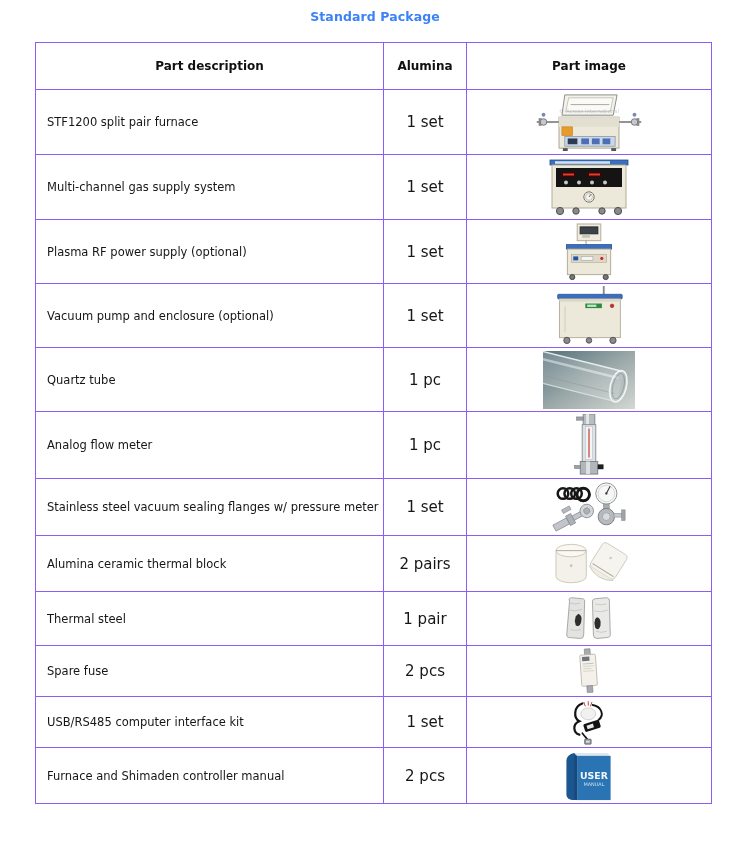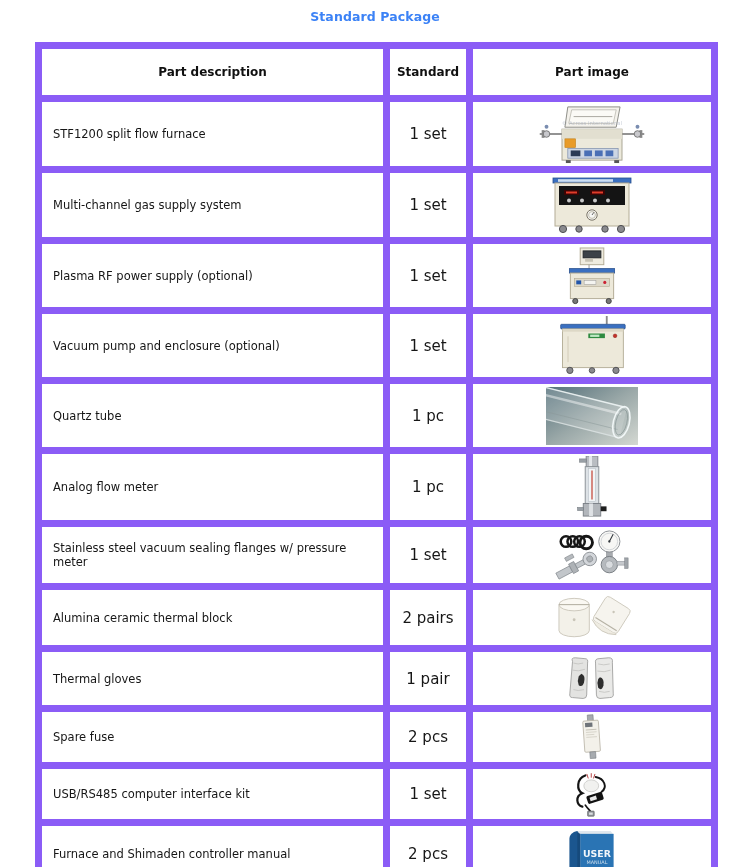--- a/index.html
+++ b/index.html
@@ -10,21 +10,21 @@
   }
   .page-title {
     text-align:center; font-weight:bold; font-size:12.5px;
     padding-top:9px; color:#3b82f6; letter-spacing:0.1px;
   }
   table.pkg {
     border-collapse:collapse; table-layout:fixed;
     position:absolute; left:35px; top:42px; width:676px;
     background:#fff;
   }
-  .pkg th, .pkg td { border:7px solid #8b5cf6; overflow:hidden; }
+  .pkg th, .pkg td { border:1px solid #8b5cf6; overflow:hidden; }
   .pkg th {
     height:44px; font-size:12px; font-weight:bold; text-align:center;
     vertical-align:middle; color:#101010;
   }
   td.desc {
     font-size:11.5px; padding-left:11px; padding-right:4px;
     vertical-align:middle; color:#161616;
   }
   td.qty { font-size:15px; text-align:center; vertical-align:middle; color:#161616; }
   td.img { text-align:center; vertical-align:middle; padding:0; }
@@ -50,28 +50,28 @@
 
 <table class="pkg">
   <colgroup>
     <col style="width:348px">
       <col style="width:83px">
       <col style="width:245px">
   </colgroup>
   <thead>
     <tr>
       <th>Part description</th>
-      <th>Standard</th>
+      <th>Alumina</th>
       <th>Part image</th>
     </tr>
   </thead>
   <tbody>
 
     <tr>
-      <td class="desc">STF1200 split flow furnace</td>
+      <td class="desc">STF1200 split pair furnace</td>
       <td class="qty">1 set</td>
       <td class="img">
         <svg width="110" height="60" viewBox="0 0 110 62">
           <polygon points="30,3 84,3 80,24 27,24" fill="#f4f2ec" stroke="#8a8a84" stroke-width="1"></polygon>
           <polygon points="34,6 80,6 77,20 31,20" fill="#fbfaf6" stroke="#b8b6ae" stroke-width="0.8"></polygon>
           <line x1="36" y1="13" x2="76" y2="13" stroke="#a8a6a0" stroke-width="1"></line>
           <line x1="1" y1="31" x2="24" y2="31" stroke="#909090" stroke-width="2"></line>
           <line x1="86" y1="31" x2="109" y2="31" stroke="#909090" stroke-width="2"></line>
           <rect x="3" y="27" width="3" height="8" fill="#888"></rect>
           <rect x="104" y="27" width="3" height="8" fill="#888"></rect>
@@ -253,21 +253,21 @@
             <rect x="48" y="8" width="32" height="32" rx="4" fill="#f6f4ee" stroke="#cfcbbe" stroke-width="1"></rect>
             <path d="M 48 40 Q 64 50 80 40" fill="#efece2" stroke="#cfcbbe" stroke-width="1"></path>
             <line x1="50" y1="36" x2="78" y2="36" stroke="#b5b1a4" stroke-width="1.2"></line>
             <circle cx="64" cy="20" r="1.4" fill="#c9c5b8"></circle>
           </g>
         </svg>
       </td>
     </tr>
 
     <tr>
-      <td class="desc">Thermal gloves</td>
+      <td class="desc">Thermal steel</td>
       <td class="qty">1 pair</td>
       <td class="img">
         <svg width="64" height="46" viewBox="0 0 64 52">
           <path d="M 10 6 Q 8 2 13 2 L 24 3 Q 28 3 27 8 L 26 44 Q 26 48 22 48 L 10 47 Q 6 47 7 42 Z" fill="#e3e3e1" stroke="#9f9f9d" stroke-width="1"></path>
           <path d="M 20 20 Q 25 22 23 30 Q 21 36 17 33 Q 15 28 17 23 Z" fill="#2e2e2e"></path>
           <path d="M 11 8 Q 16 10 22 8 M 10 16 Q 16 18 24 15 M 11 38 Q 16 40 23 38" fill="none" stroke="#bcbcba" stroke-width="0.8"></path>
           <path d="M 36 8 Q 35 3 40 3 L 51 2 Q 56 2 55 7 L 56 42 Q 57 47 52 47 L 41 48 Q 37 48 37 44 Z" fill="#e9e9e7" stroke="#9f9f9d" stroke-width="1"></path>
           <path d="M 41 24 Q 46 25 45 33 Q 43 40 39 36 Q 37 31 39 26 Z" fill="#2e2e2e"></path>
           <path d="M 39 9 Q 45 11 52 9 M 38 17 Q 46 19 53 16 M 40 40 Q 46 42 52 40" fill="none" stroke="#bcbcba" stroke-width="0.8"></path>
         </svg>

